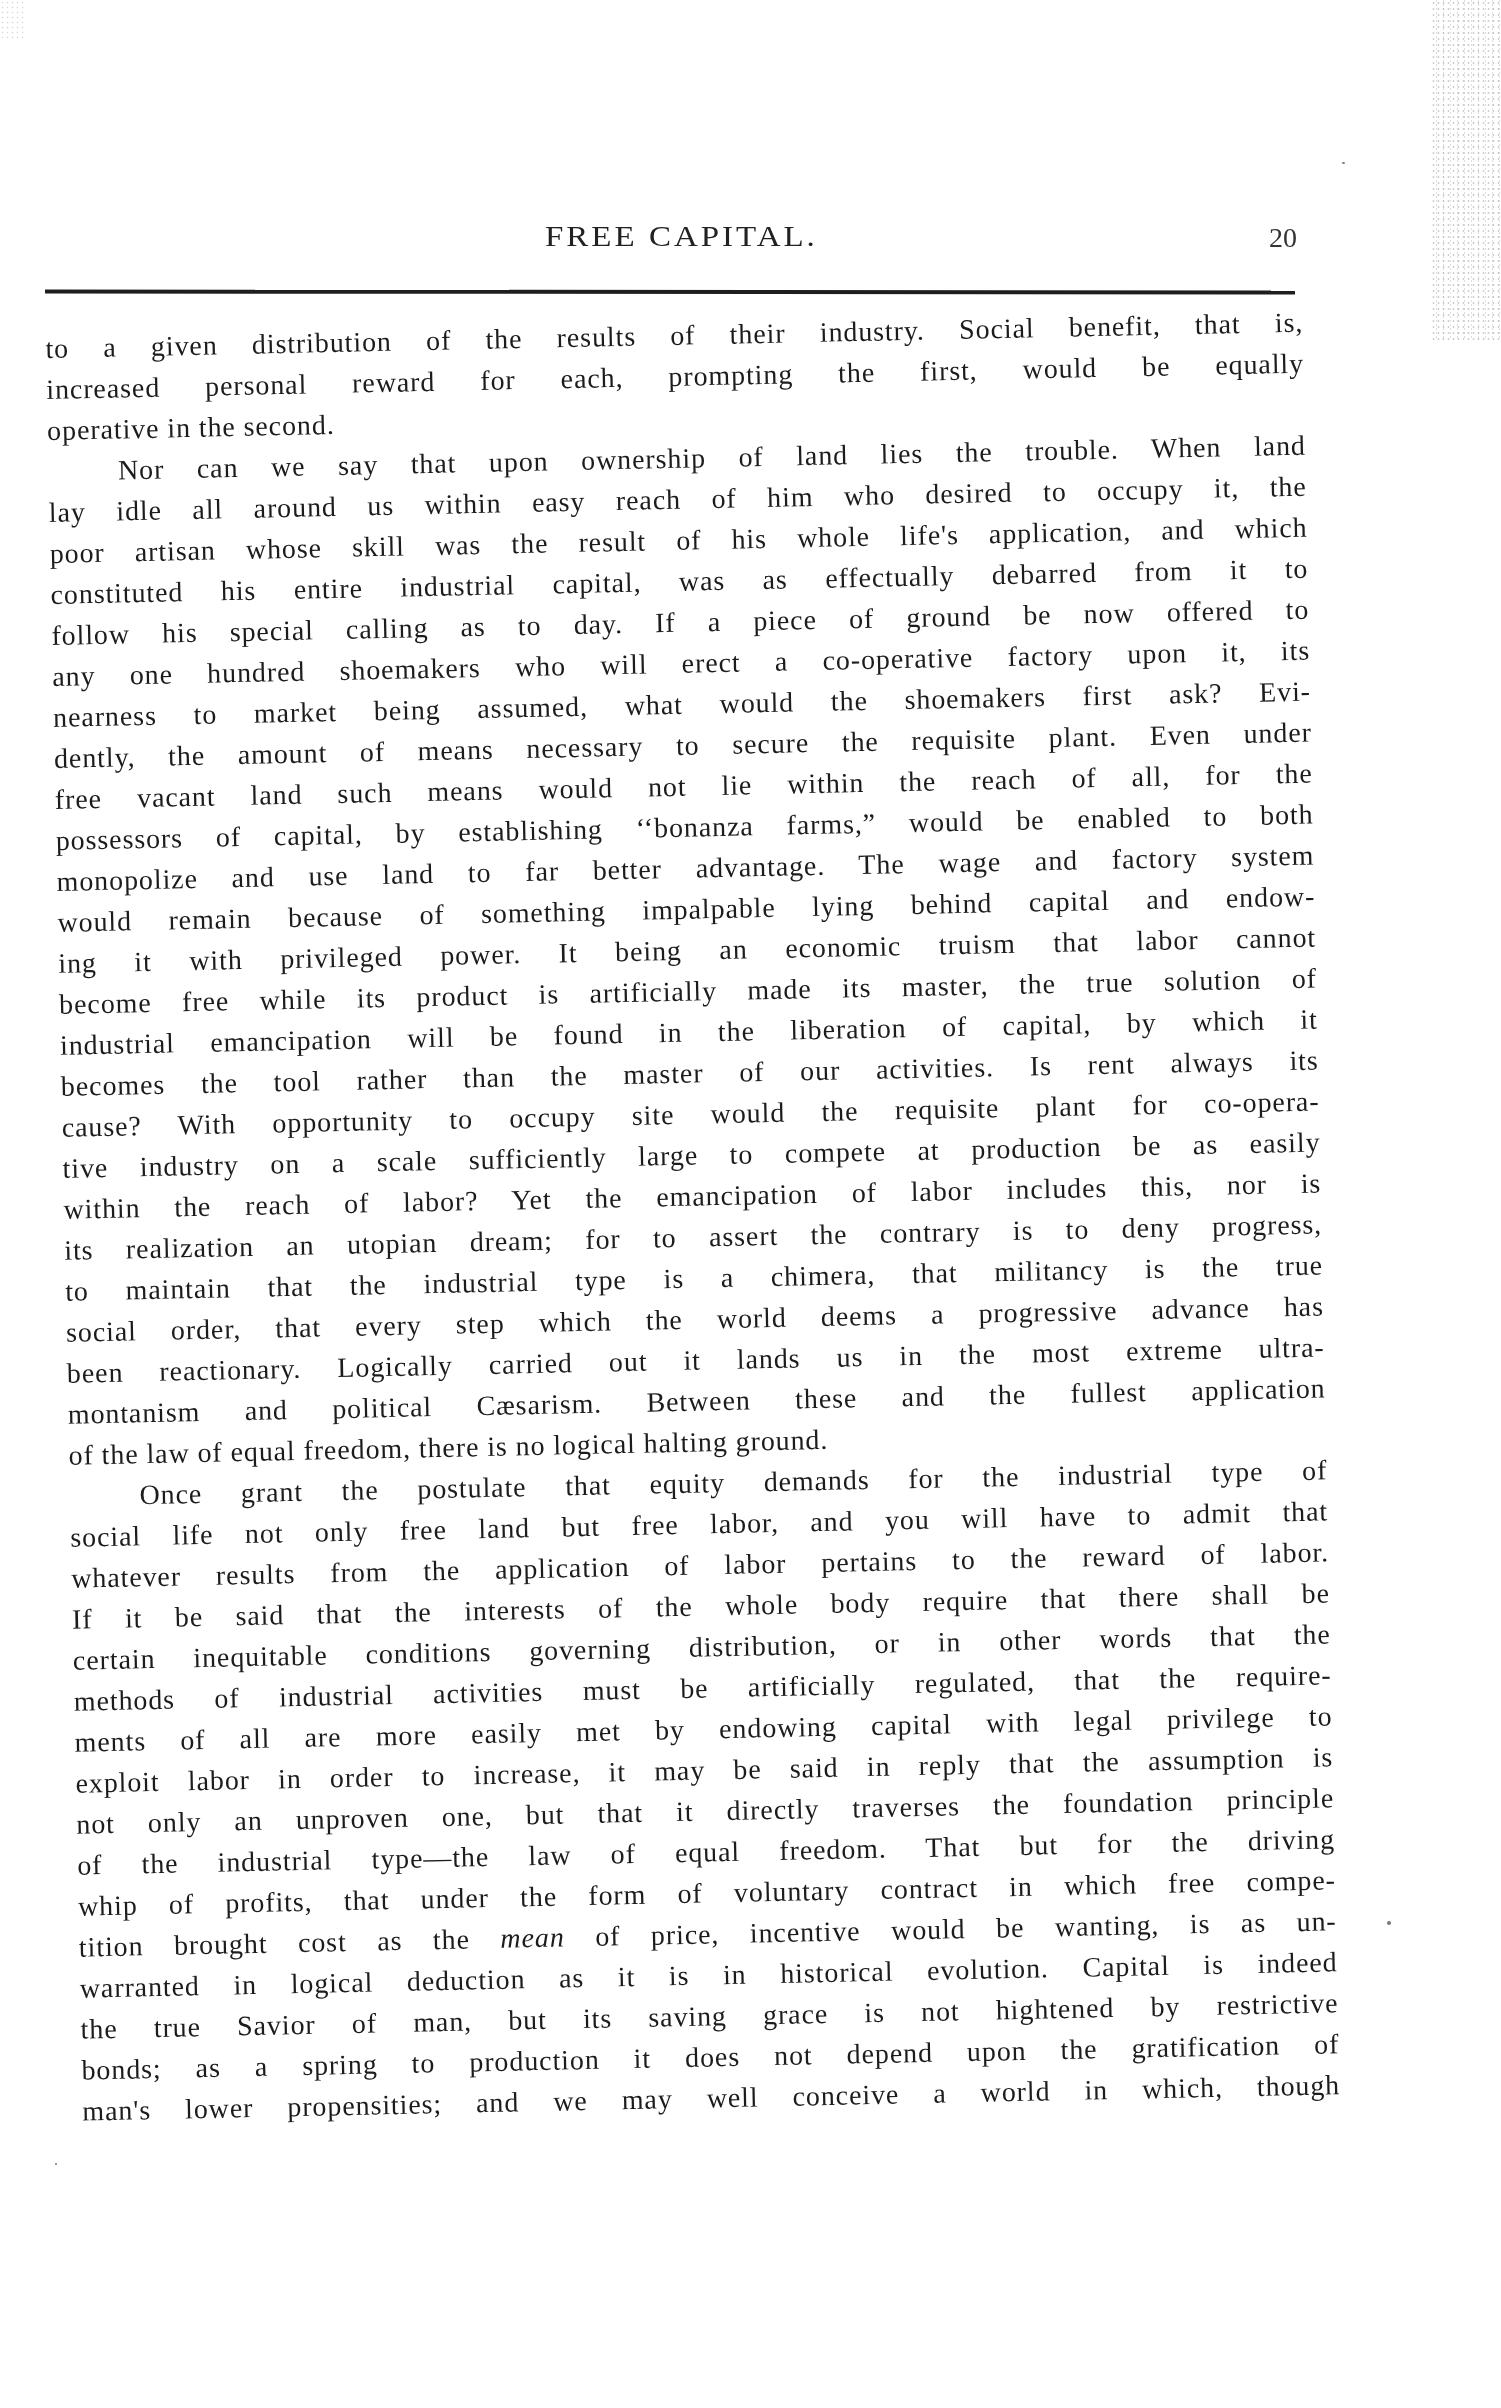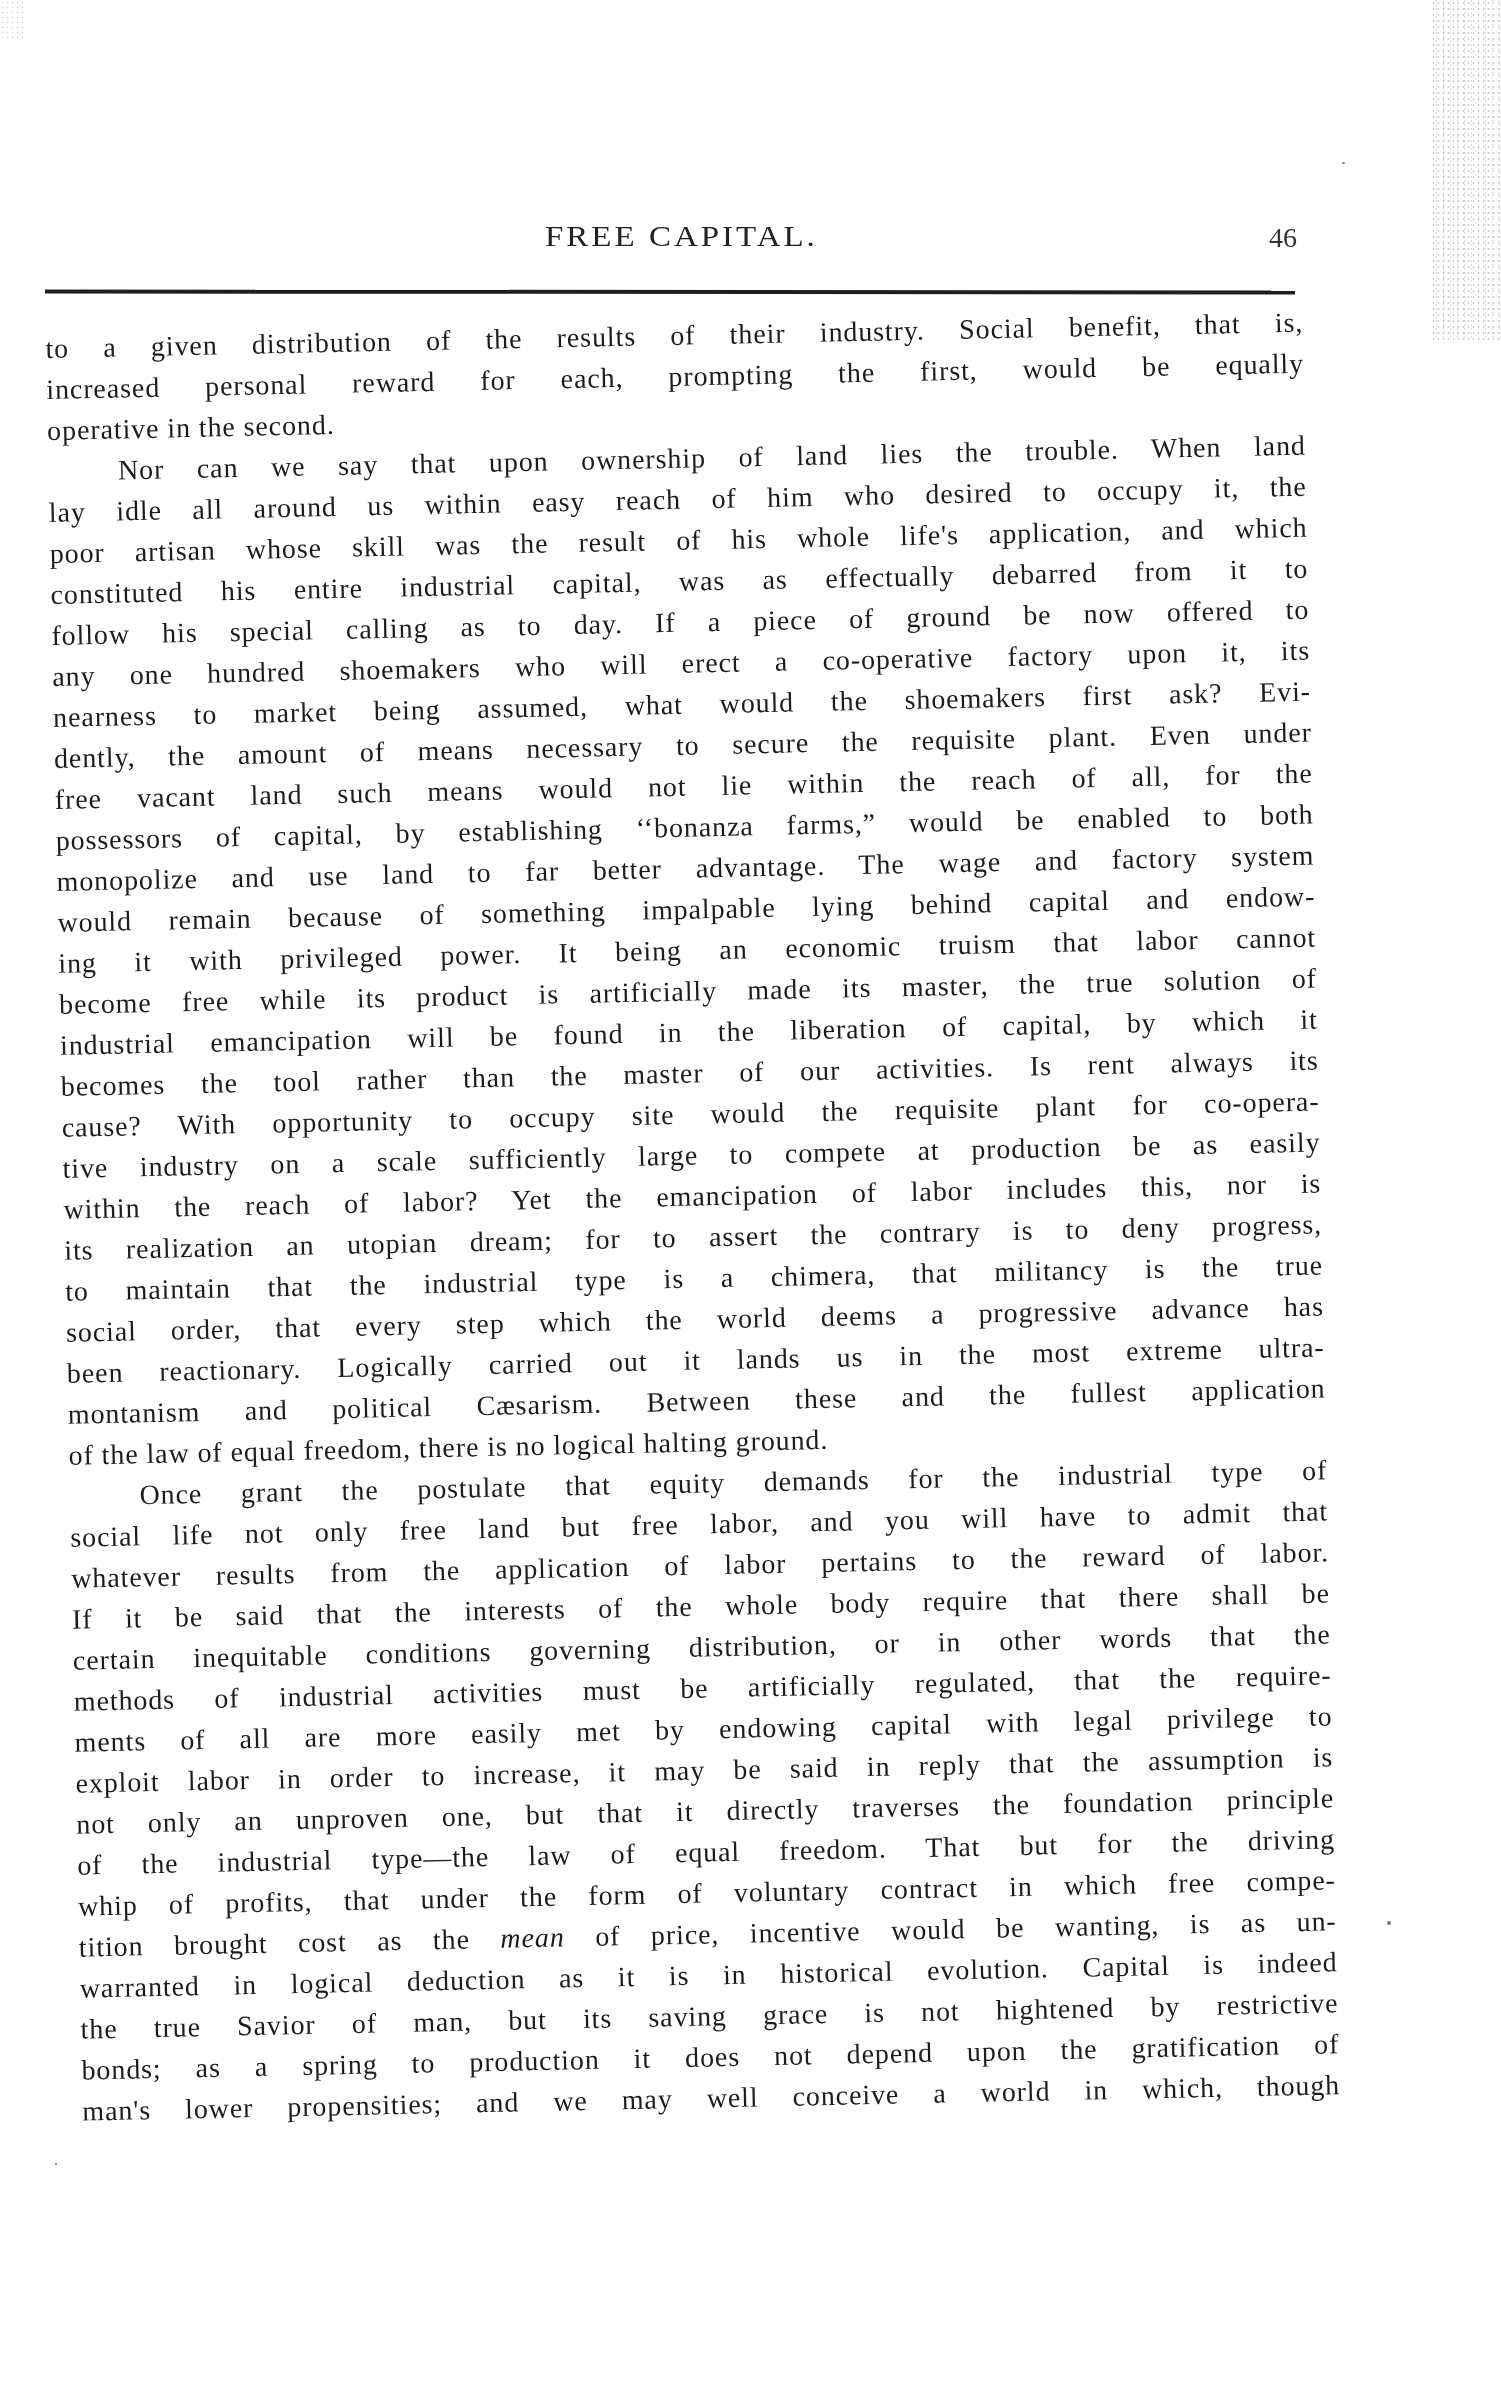--- a/index.html
+++ b/index.html
@@ -118,21 +118,21 @@
   </style>
 </head>
 <body>
 
 <div class="page">
   <div class="noise-strip"></div>
   <div class="noise-corner"></div>
 
   <div class="running-head">
     <span class="running-title">FREE CAPITAL.</span>
-    <span class="page-number">46</span>
+    <span class="page-number">20</span>
   </div>
   <div class="head-rule"></div>
 
   <div class="body-text">
     <span class="line">to a given distribution of the results of their industry.   Social benefit, that is,</span>
     <span class="line">increased personal reward for each, prompting the first, would be equally</span>
     <span class="line last">operative in the second.</span>
     <span class="line indent">Nor can we say that upon ownership of land lies the trouble.   When land</span>
     <span class="line">lay idle all around us within easy reach of him who desired to occupy it, the</span>
     <span class="line">poor artisan whose skill was the result of his whole life's application, and which</span>

